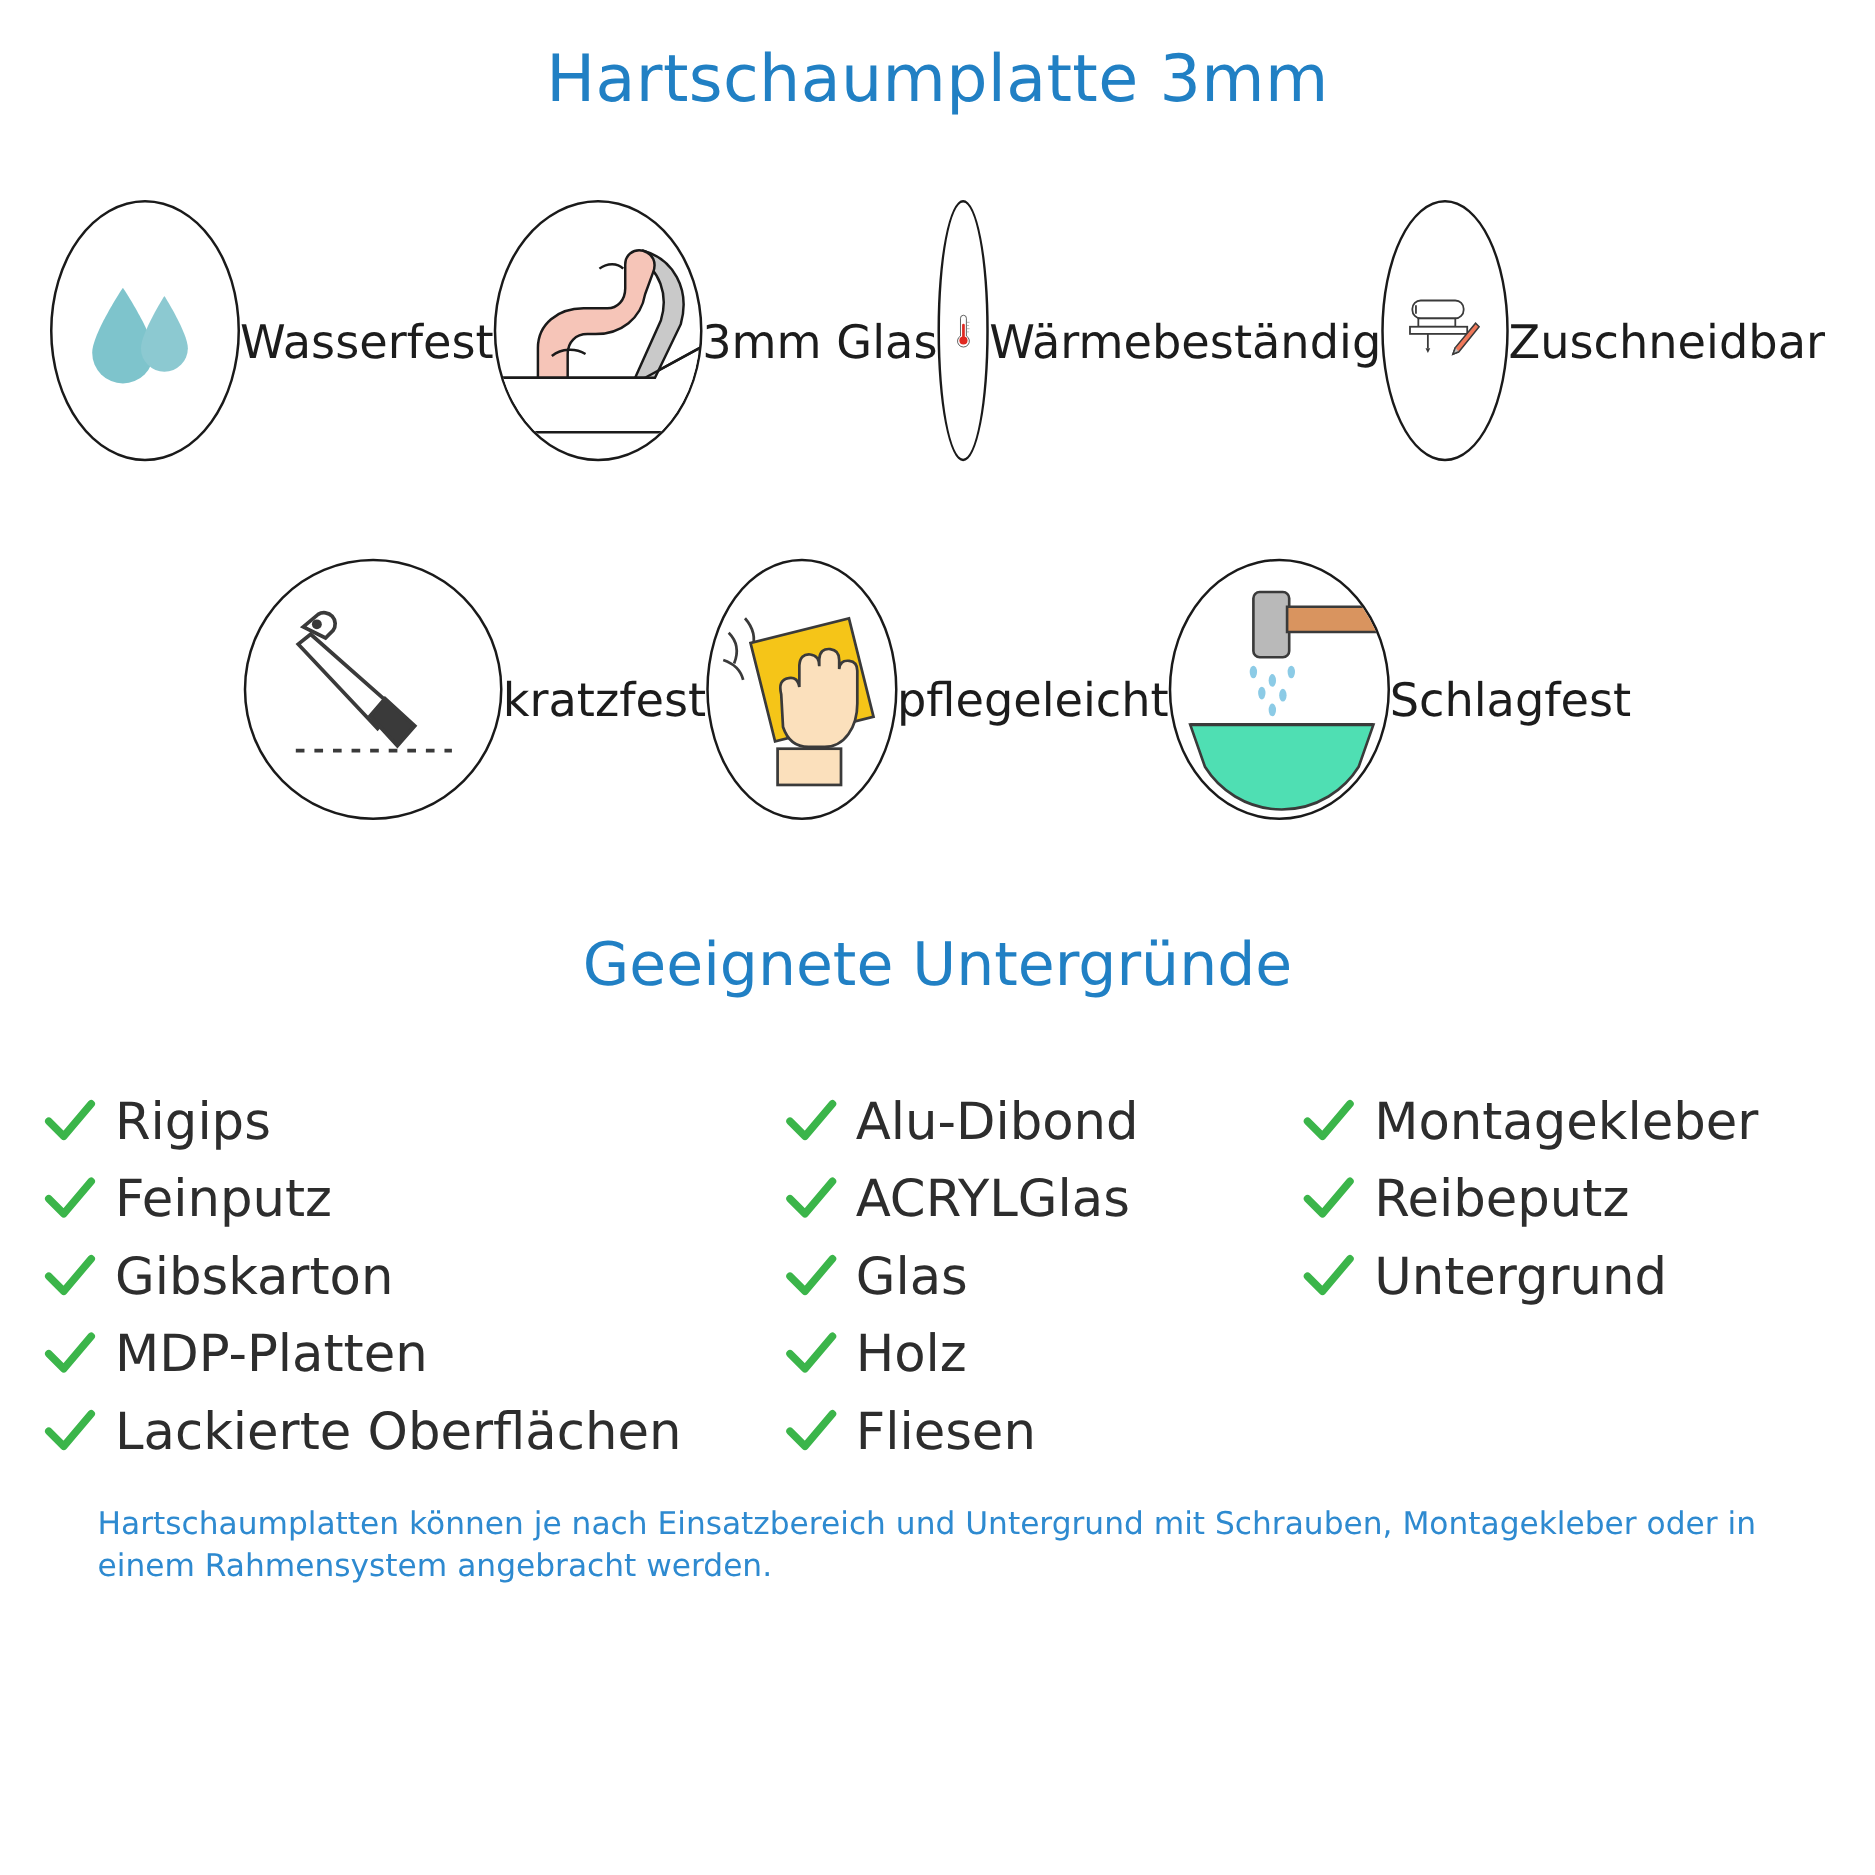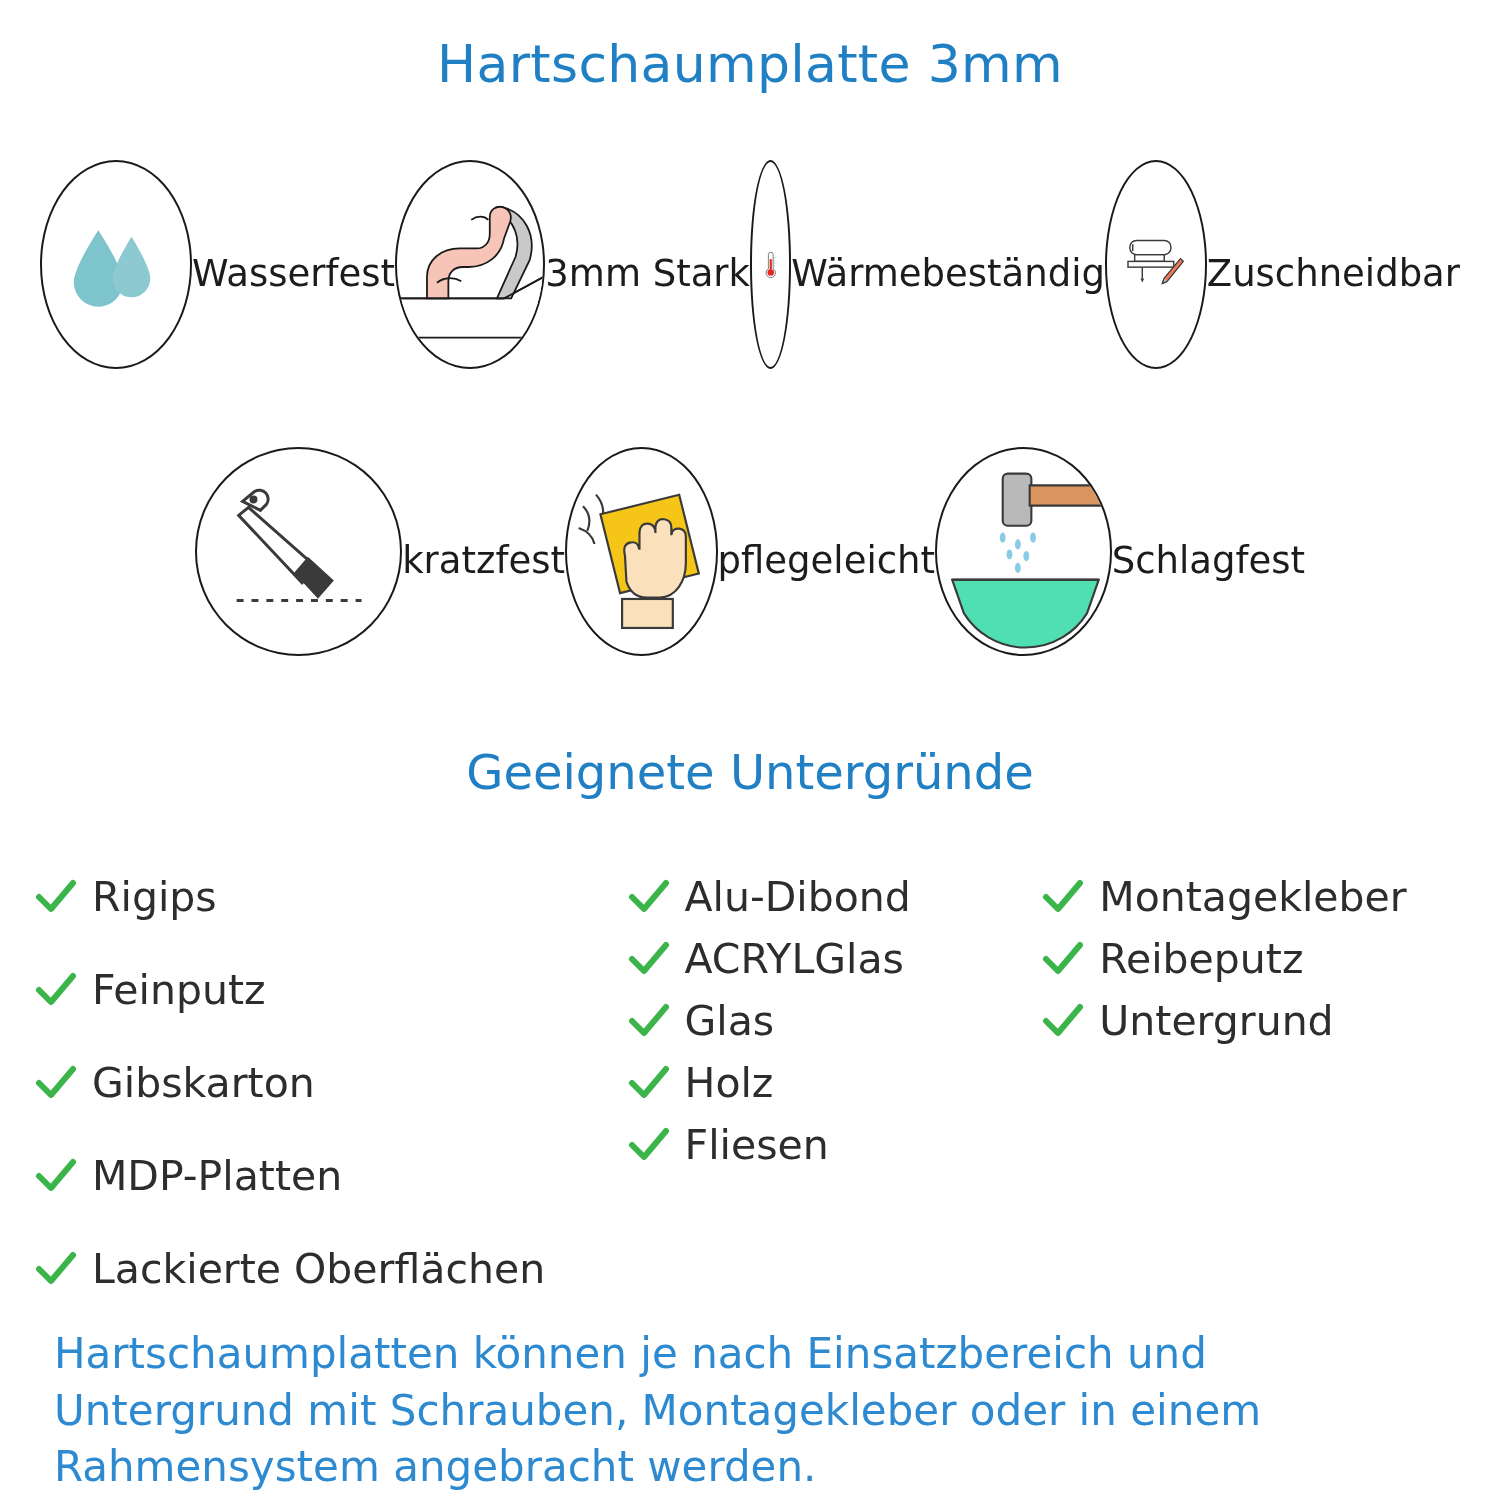--- a/index.html
+++ b/index.html
@@ -96,21 +96,21 @@
   
   .checklist {
     display: flex;
     padding: 34px 34px 0 34px;
     justify-content: flex-start;
   }
   .col {
     display: flex;
     flex-direction: column;
   }
-  .col-1 { width: 600px; gap: 31px; }
+  .col-1 { width: 600px; }
   .col-2 { width: 420px; }
   .col-3 { width: 430px; }
   .check-item {
     display: flex;
     align-items: center;
     height: 62px;
   }
   .check {
     width: 44px;
     height: 44px;
@@ -120,22 +120,22 @@
   }
   .check-label {
     font-size: 41px;
     color: #2d2d2d;
     white-space: nowrap;
   }
 
   
   .note {
     margin-top: 26px;
-    padding: 0 54px;
-    font-size: 42px;
+    padding: 0 78px;
+    font-size: 25px;
     line-height: 1.35;
     color: #2e8ad0;
   }
 
   
   svg { display: block; }
 </style>
 </head>
 <body>
 
@@ -167,21 +167,21 @@
             <path d="M0 150 L150 150 L205 120 L205 205 L0 205 Z" fill="#ffffff" stroke="#1a1a1a" stroke-width="2.5"></path>
             <path d="M148 22 C178 30 196 60 186 96 L160 150 L140 150 L166 92 C174 66 164 40 144 32 Z" fill="#c9c9c9" stroke="#1a1a1a" stroke-width="2.5"></path>
 
             <path d="M42 120 C42 96 62 80 88 80 L112 80 C122 80 130 72 130 60 L130 36 C130 26 138 20 148 22 C158 25 162 34 158 44 L150 66 C146 90 126 106 100 106 L92 106 C80 106 72 114 72 126 L72 150 L42 150 Z" fill="#f6c5b8" stroke="#1a1a1a" stroke-width="2.5"></path>
             <path d="M104 40 C112 34 122 34 128 40" fill="none" stroke="#1a1a1a" stroke-width="2.5"></path>
             <path d="M56 128 C66 120 80 120 90 126" fill="none" stroke="#1a1a1a" stroke-width="2.5"></path>
             <path d="M0 150 L150 150" stroke="#1a1a1a" stroke-width="2.5" fill="none"></path>
             <path d="M150 150 L205 120" stroke="#1a1a1a" stroke-width="2.5" fill="none"></path>
           </svg>
         </div>
-        <div class="feature-label">3mm Stark</div>
+        <div class="feature-label">3mm Glas</div>
       </div>
 
       <div class="feature">
         <div class="icon-circle">
           <svg width="205" height="205" viewBox="0 0 205 205">
             <path d="M90 48 a13 13 0 0 1 26 0 L116 126 a26 26 0 1 1 -26 0 Z" fill="#ffffff" stroke="#3a3a3a" stroke-width="3.5"></path>
             <circle cx="103" cy="146" r="18" fill="#e02a22"></circle>
             <rect x="97" y="72" width="12" height="70" rx="6" fill="#e02a22"></rect>
             <g stroke="#9a9a9a" stroke-width="3">
               <line x1="118" y1="66" x2="130" y2="66"></line>

